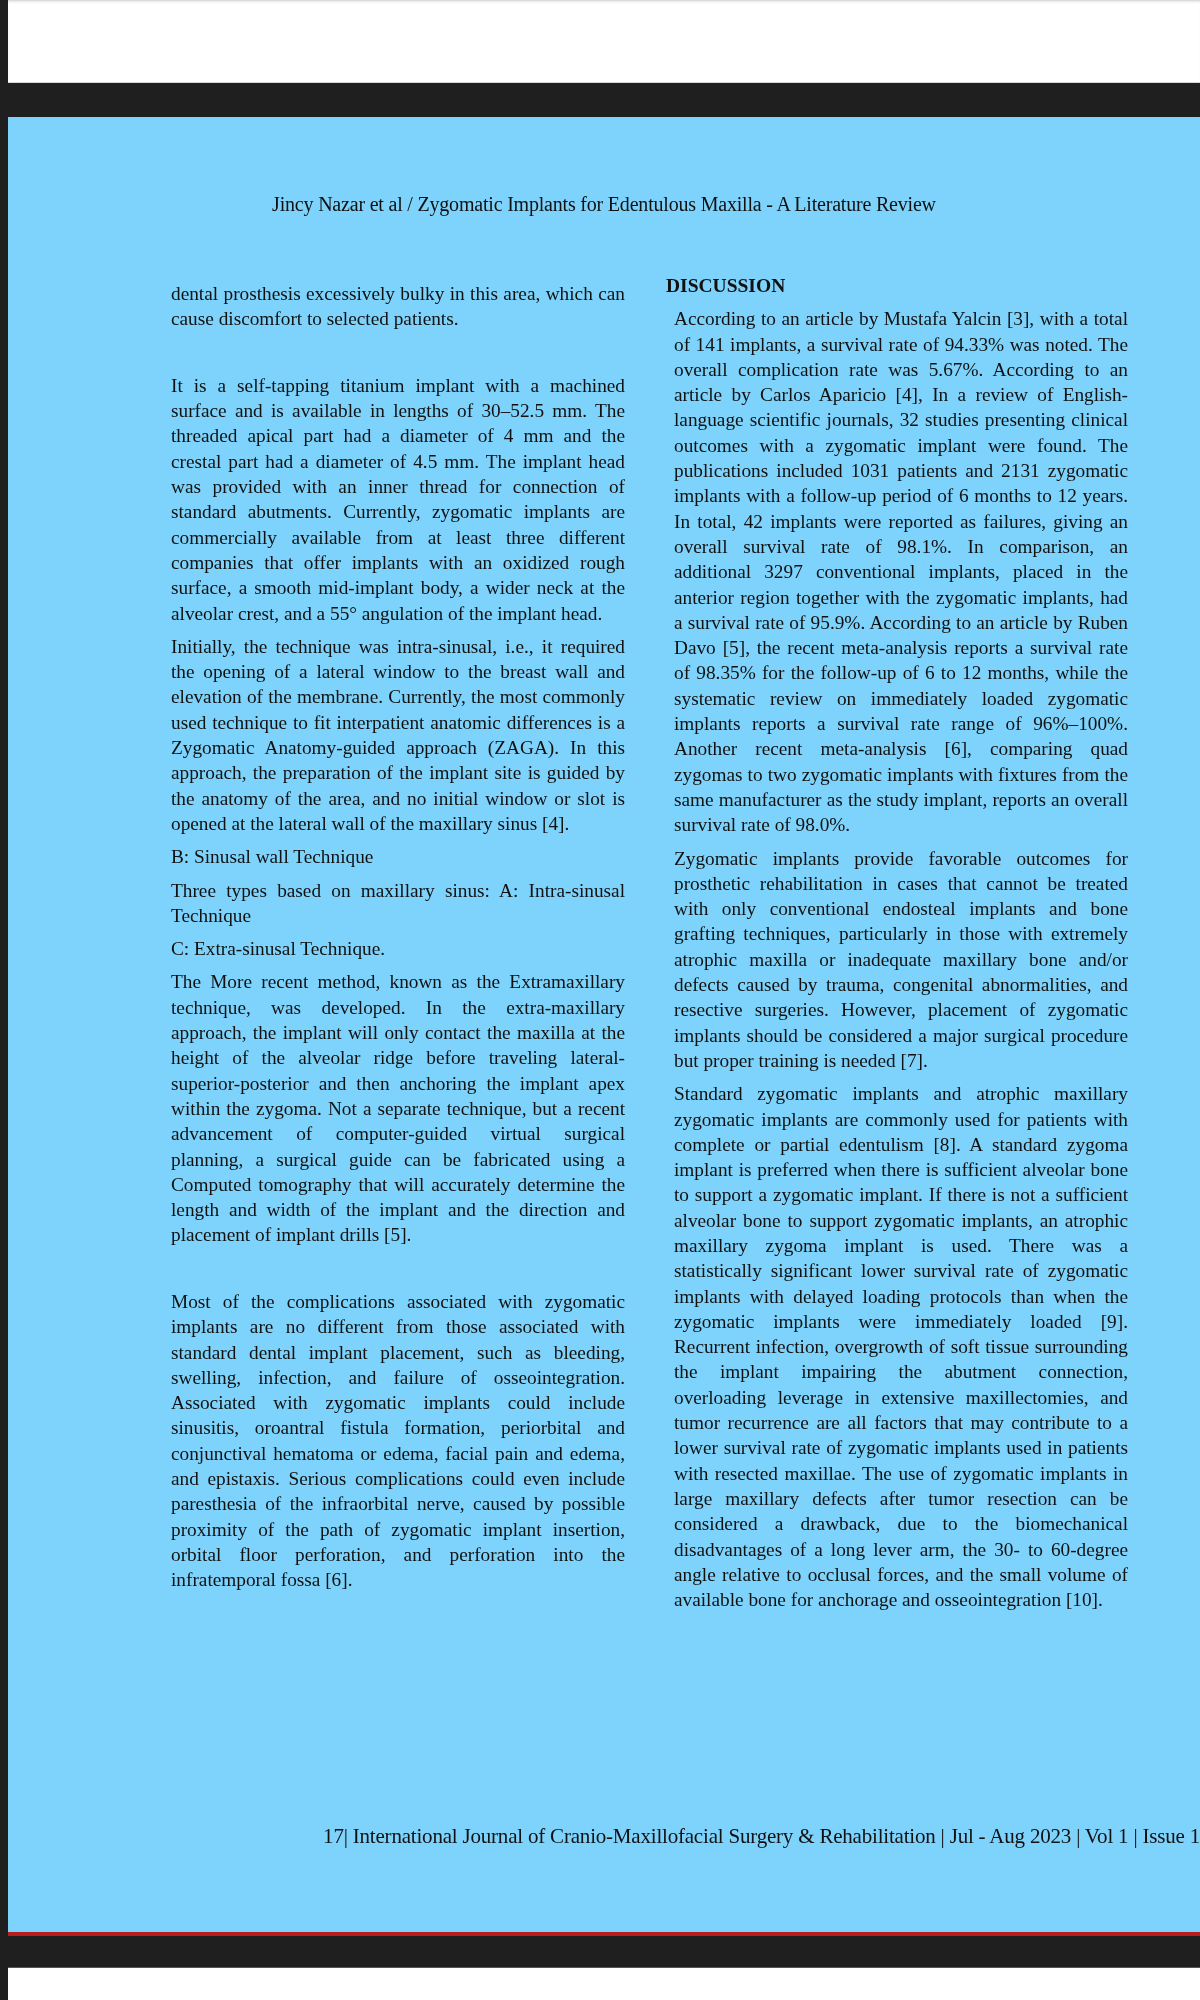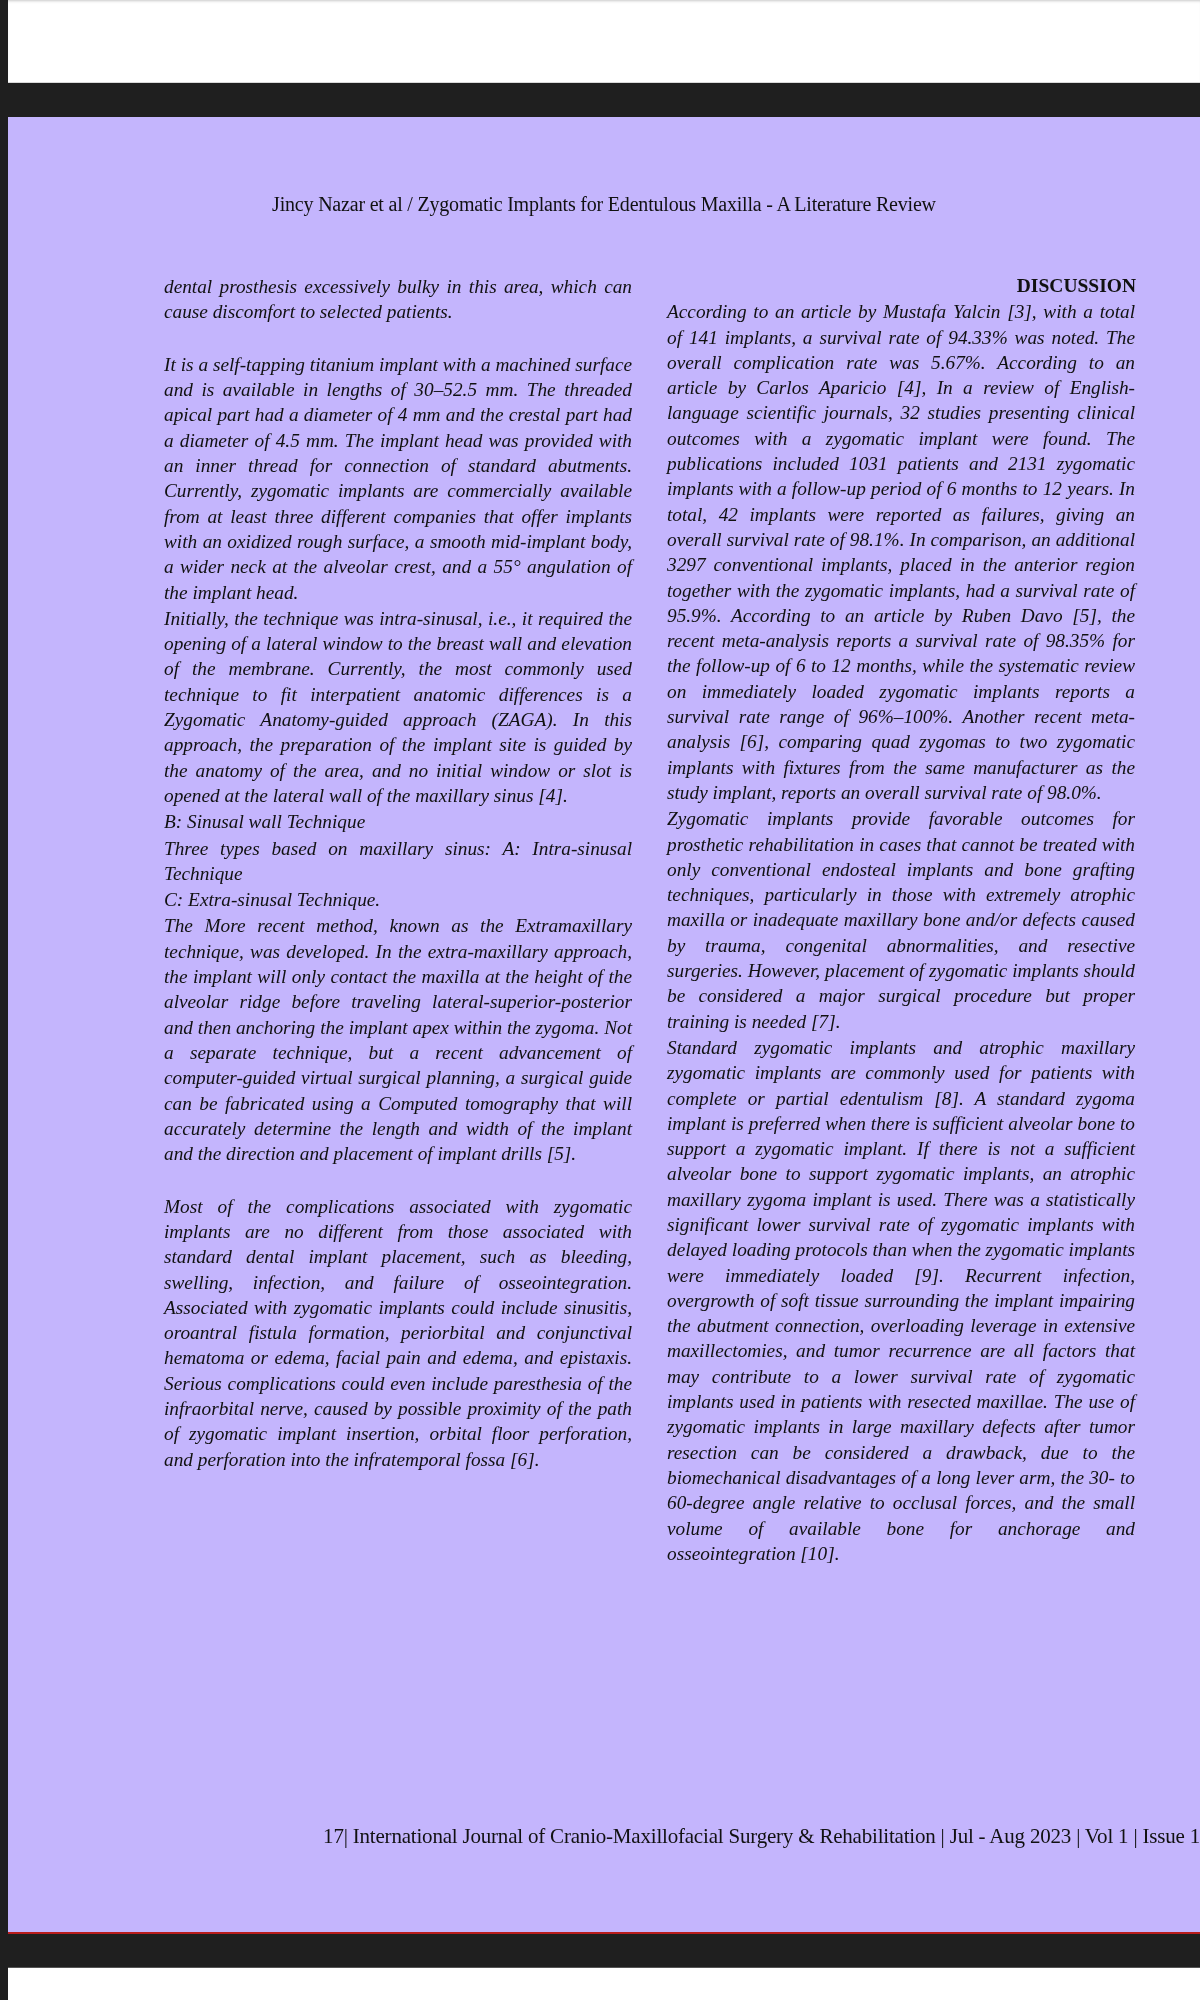--- a/index.html
+++ b/index.html
@@ -9,40 +9,40 @@
     font-family: "Liberation Serif", "DejaVu Serif", serif;
     color: #111;
   }
   .page-frag-top {
     position: absolute; left: 8px; right: 0; top: 0; height: 82px;
     background: #fff; border-bottom: 1px solid #d9d9d9;
     box-shadow: inset 0 3px 3px -2px #c8c8c8;
   }
   .page {
     position: absolute; left: 8px; right: 0; top: 117px; height: 1815px;
-    background: #c4b5fd; border-bottom: 2px solid #b91c1c;
+    background: #7dd3fc; border-bottom: 4px solid #b91c1c;
   }
   .page-frag-bottom {
     position: absolute; left: 8px; right: 0; top: 1967px; bottom: 0;
     background: #fff; border-top: 1px solid #555;
   }
   .running-head {
     position: absolute; top: 76px; left: 0; right: 0;
     text-align: center; font-size: 20px; letter-spacing: -0.2px;
     font-family: "Liberation Sans Narrow", "Liberation Serif", serif;
   }
   .col {
     position: absolute; top: 156px; width: 470px;
     font-size: 19.3px; line-height: 25.3px; text-align: justify;
     hyphens: none;
   }
   .col.left { left: 155px; }
   .col.right { left: 658px; }
-  .col p { margin: 1px; font-style: italic; }
-  .col h2 { margin: 0; font-size: 19.5px; font-weight: bold; line-height: 25.3px; text-align: right; }
+  .col p { margin: 8px; }
+  .col h2 { margin: 0; font-size: 19.5px; font-weight: bold; line-height: 25.3px; text-align: left; }
   .gap { height: 25.3px; }
   .footer {
     position: absolute; top: 1707px; left: 155px; right: 0;
     font-size: 21px; letter-spacing: -0.2px; text-align: right;
   }
 </style>
 </head>
 <body>
 
 <div class="page-frag-top"></div>

